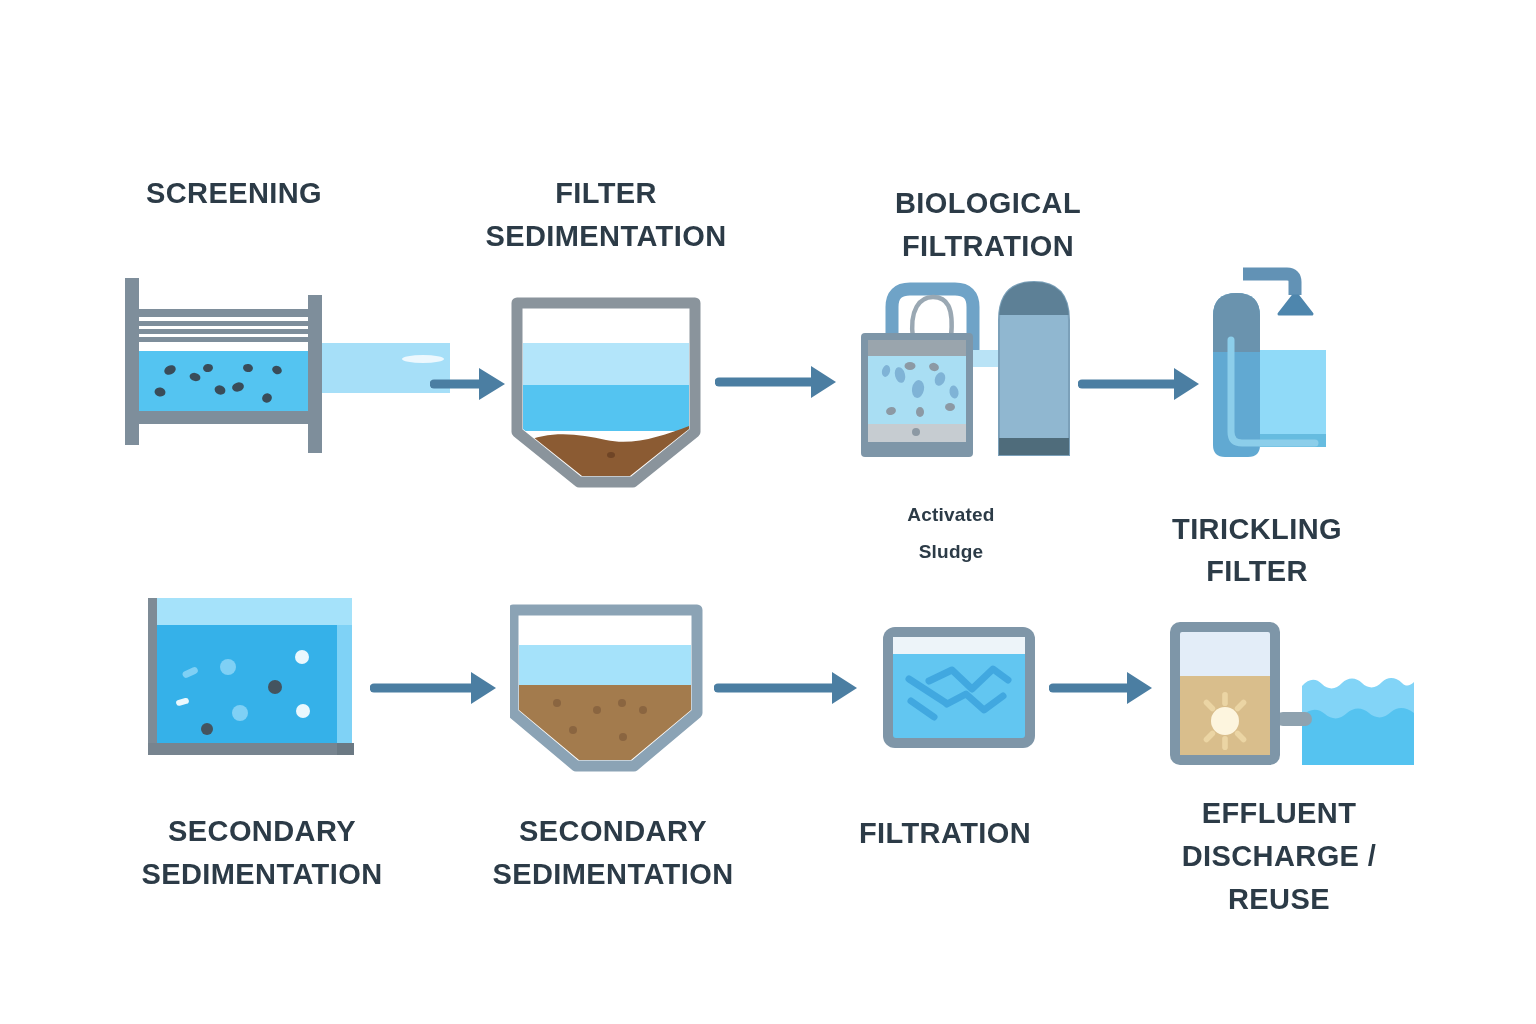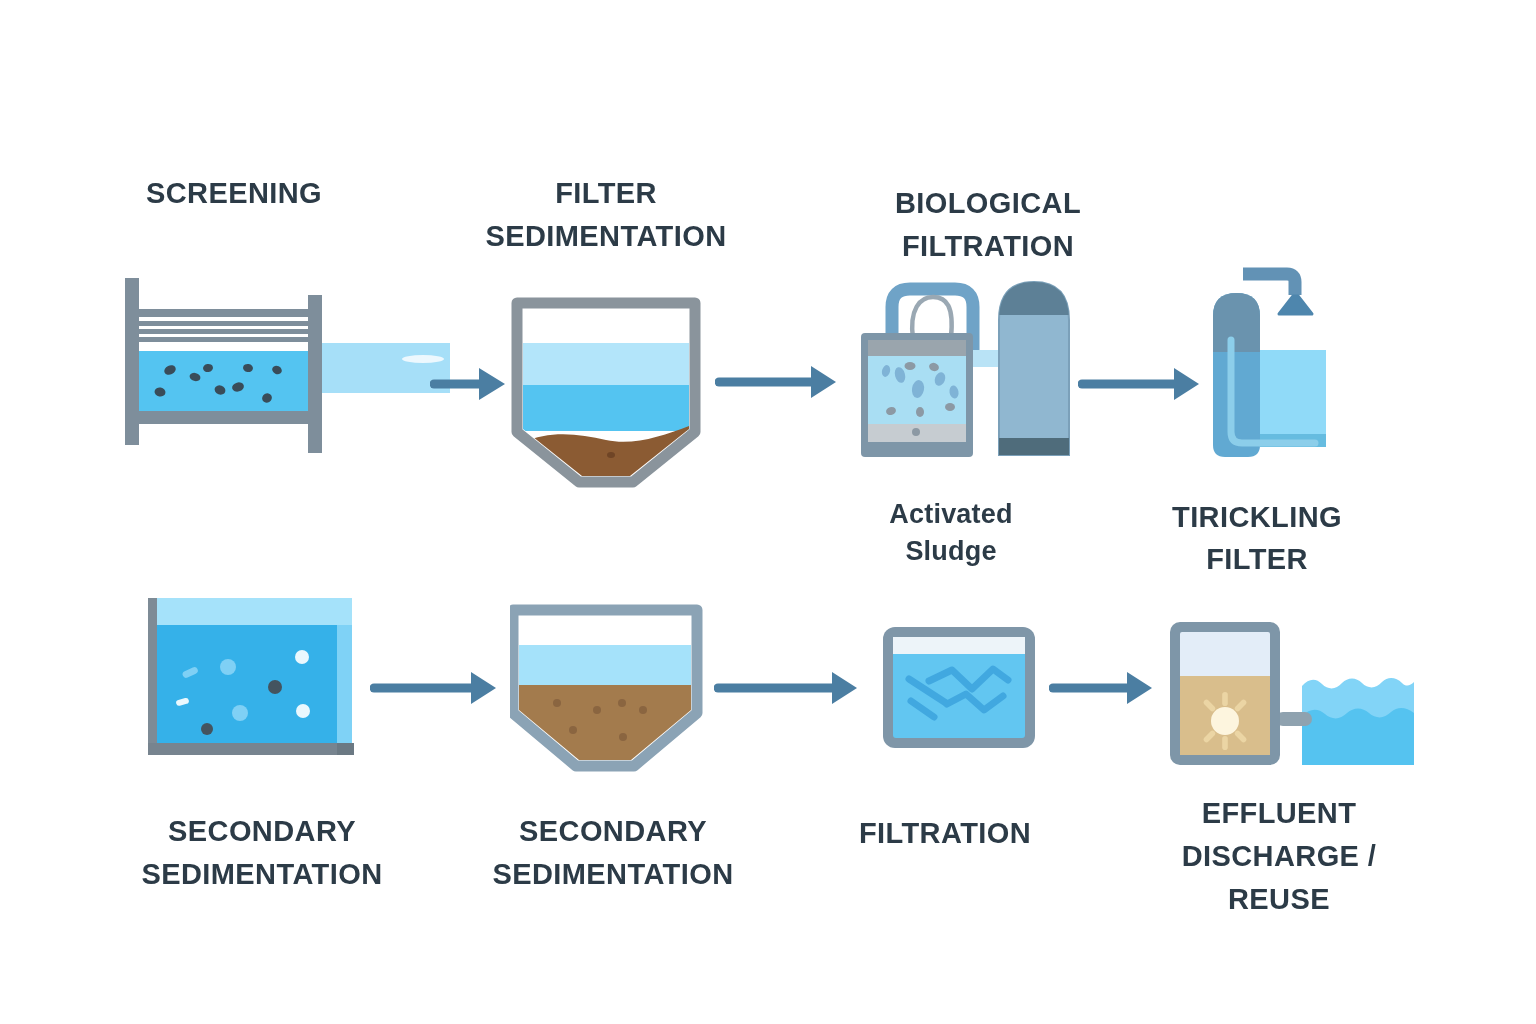--- a/index.html
+++ b/index.html
@@ -6,22 +6,22 @@
   #canvas{
     position:relative;width:1536px;height:1024px;background:#ffffff;overflow:hidden;
     font-family:"Liberation Sans", sans-serif;
   }
   .icon,.arrow{position:absolute;}
   .lbl{
     position:absolute;transform:translateX(-50%);text-align:center;
     font-weight:700;font-size:29px;line-height:43px;color:#2C3B47;
     letter-spacing:.4px;white-space:nowrap;
   }
-  .lbl.sub{font-weight:600;font-size:27px;line-height:37px;letter-spacing:.2px;}
-  .lbl.tight{line-height:42px;}
+  .lbl.sub{font-weight:600;font-size:19px;line-height:37px;letter-spacing:.2px;}
+  .lbl.tight{line-height:42px;margin-top:12px;}
 </style>
 </head>
 <body>
 
 <div id="canvas">
 
   <svg class="icon" style="left:120px;top:265px" width="340" height="200" viewBox="0 0 340 200">
     <rect x="190" y="78" width="140" height="50" fill="#A6DFF8"></rect>
     <ellipse cx="303" cy="94" rx="21" ry="4" fill="#EDF8FE"></ellipse>
     <rect x="5" y="13" width="14" height="167" fill="#7E8E9B"></rect>

